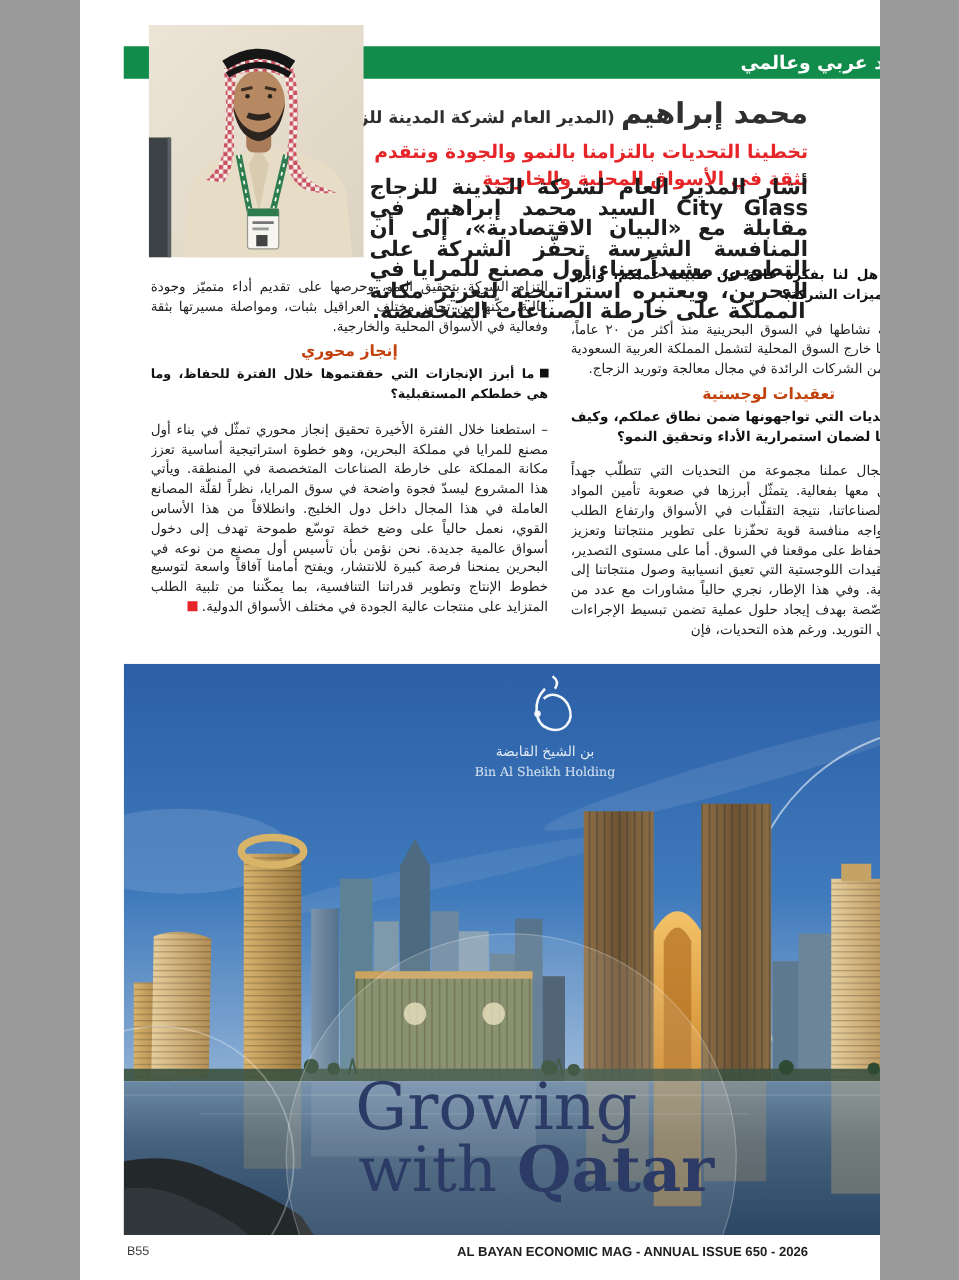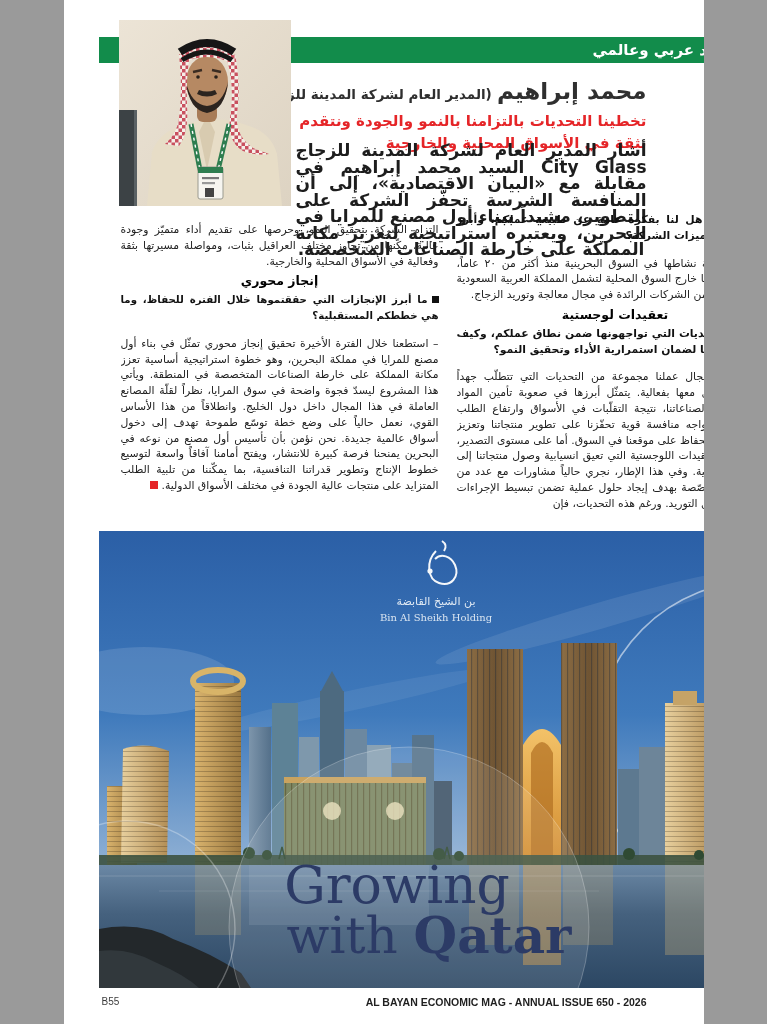--- a/index.html
+++ b/index.html
@@ -21,21 +21,21 @@
     text-align:justify;text-align-last:center;color:#1d1d1d;
     font-size:17px;font-weight:bold;line-height:16.5px;}
   
   .col{position:absolute;top:210px;height:318px;overflow:hidden;direction:rtl;
     color:#222;font-size:10.8px;line-height:15.8px;text-align:justify;}
   .col-right{left:393px;width:317px;}
   .col-left{left:57px;width:318px;}
   .q{font-weight:bold;color:#111;margin:2px 0 1px 0;}
   .q-sm{font-size:10.2px;}
   .a{margin:12px 0 2px 0;}
-  .subhead{font-weight:bold;text-align:center;font-size:12.5px;color:#000000;margin:4px 0 3px 0;}
+  .subhead{font-weight:bold;text-align:center;font-size:12.5px;color:#c2410c;margin:4px 0 3px 0;}
   .bullet{display:inline-block;width:7px;height:7px;background:#111;margin-left:4px;}
   .endmark{display:inline-block;width:8px;height:8px;background:#e52528;margin-right:3px;}
   .bayan-logo{float:right;width:47px;height:30px;background:#0d0d0d;border:3px solid #f97316;
     margin:1px 0 2px 7px;position:relative;text-align:center;}
   .bayan-logo .word{color:#fff;font-weight:bold;font-size:14px;line-height:24px;display:block;}
   .bayan-logo .bar{position:absolute;left:0;right:0;bottom:0;height:4px;background:#c03030;}
   
   .ad{position:absolute;left:35px;top:531px;width:675px;height:457px;}
   
   .folio{position:absolute;left:38px;top:996px;font-size:10px;color:#3c3c3c;

